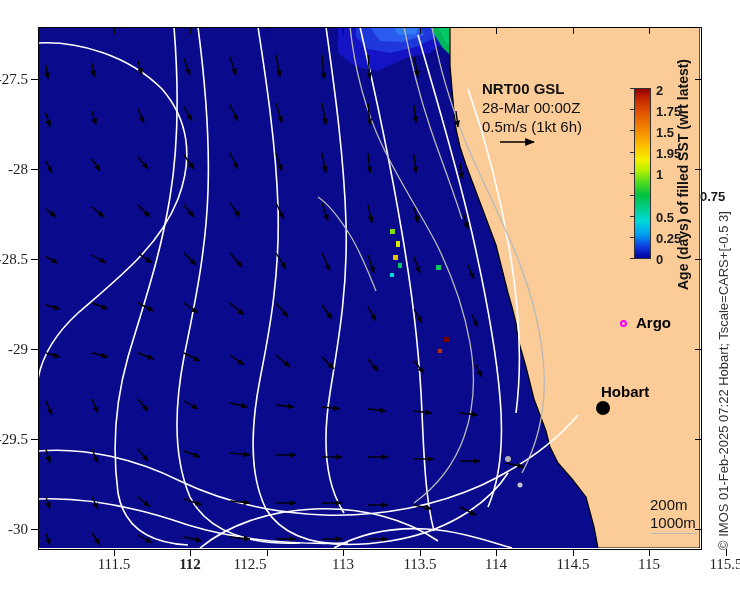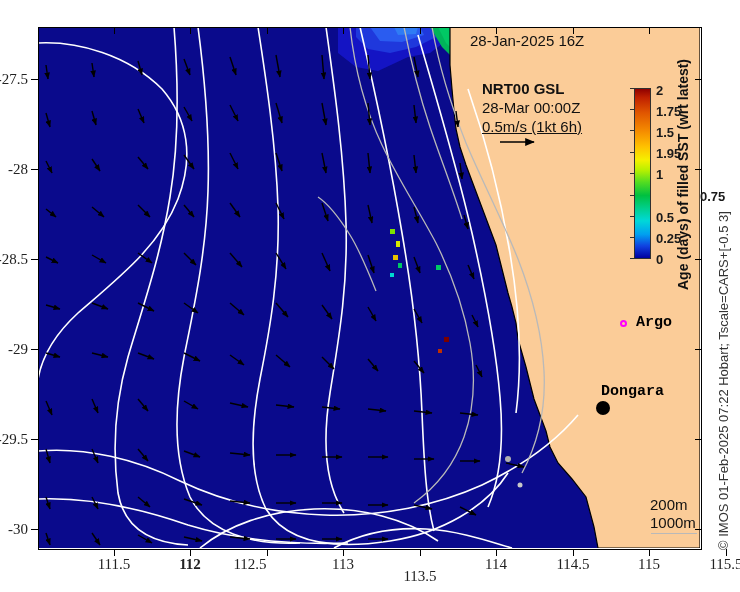--- a/index.html
+++ b/index.html
@@ -83,21 +83,21 @@
   .anno {
     position: absolute;
     font-family: "Liberation Sans", sans-serif;
     font-size: 15px;
     color: #111;
     white-space: nowrap;
   }
 
   .place-label {
     position: absolute;
-    font-family: Liberation Mono, monospace;
+    font-family: Liberation Sans, sans-serif;
     font-size: 15px;
     font-weight: bold;
     color: #000;
     white-space: nowrap;
   }
   #argo-label    { left: 636px; top: 314px; }
   #dongara-label { left: 601px; top: 383px; }
   #argo-marker {
     position: absolute;
     left: 620px; top: 320px;
@@ -401,45 +401,44 @@
         <line x1="284" y1="512" x2="304" y2="512"></line>
         <line x1="330" y1="512" x2="350" y2="512"></line>
       </g>
 
       <g>
         <circle cx="470" cy="432" r="3" fill="#b0b0b0"></circle>
         <circle cx="482" cy="458" r="2.5" fill="#c8c8c8"></circle>
       </g>
     </svg>
 
-    <div class="anno" style="left:432px; top:5px;">28-Jan-2025 16Z</div>
 
     <div class="anno" style="left:444px; top:53px;font-weight:bold;">NRT00 GSL</div>
     <div class="anno" style="left:444px; top:72px;">28-Mar 00:00Z</div>
-    <div class="anno" style="left:444px; top:91px;text-decoration:underline;">0.5m/s (1kt 6h)</div>
+    <div class="anno" style="left:444px; top:91px;">0.5m/s (1kt 6h)</div>
 
     <svg style="position:absolute; left:460px; top:108px;" width="50" height="14">
       <defs>
         <marker id="ah2" markerWidth="6" markerHeight="5" refX="5.5" refY="2.5" orient="auto">
           <polygon points="0 0, 6 2.5, 0 5" fill="#000"></polygon>
         </marker>
       </defs>
       <line x1="2" y1="7" x2="36" y2="7" stroke="#000" stroke-width="1.6" marker-end="url(#ah2)"></line>
     </svg>
 
     <svg style="position:absolute; left:556px; top:372px;" width="18" height="18">
       <circle cx="9" cy="9" r="7" fill="#000"></circle>
     </svg>
   </div>
 
   <div class="frame-border"></div>
 
   <div class="place-label" id="argo-label">Argo</div>
   <div id="argo-marker"></div>
-  <div class="place-label" id="dongara-label">Dongara</div>
+  <div class="place-label" id="dongara-label">Hobart</div>
 
   <div id="depth-legend">
     <div>200m</div>
     <div>1000m</div>
   </div>
   <div id="depth-legend-rule"></div>
 
   <div id="cbar"></div>
   <div class="cbar-tick" style="top:88px;"></div>
   <div class="cbar-tick" style="top:109px;"></div>
@@ -472,21 +471,21 @@
   <div class="tick-x" style="left:420px;"></div>
   <div class="tick-x" style="left:496px;"></div>
   <div class="tick-x" style="left:573px;"></div>
   <div class="tick-x" style="left:649px;"></div>
   <div class="tick-x" style="left:726px;"></div>
 
   <div class="xlabel" style="left:114px;">111.5</div>
   <div class="xlabel" style="left:190px;font-weight:bold;">112</div>
   <div class="xlabel" style="left:250px;">112.5</div>
   <div class="xlabel" style="left:343px;">113</div>
-  <div class="xlabel" style="left:420px;margin-top:12px;">113.5</div>
+  <div class="xlabel" style="left:420px;">113.5</div>
   <div class="xlabel" style="left:496px;">114</div>
   <div class="xlabel" style="left:573px;font-family:Liberation Serif, serif;">114.5</div>
   <div class="xlabel" style="left:649px;">115</div>
   <div class="xlabel" style="left:726px;">115.5</div>
 
   <div class="tick-x-in" style="left:114px;"></div>
   <div class="tick-x-in" style="left:190px;"></div>
   <div class="tick-x-in" style="left:267px;"></div>
   <div class="tick-x-in" style="left:343px;"></div>
   <div class="tick-x-in" style="left:420px;"></div>

